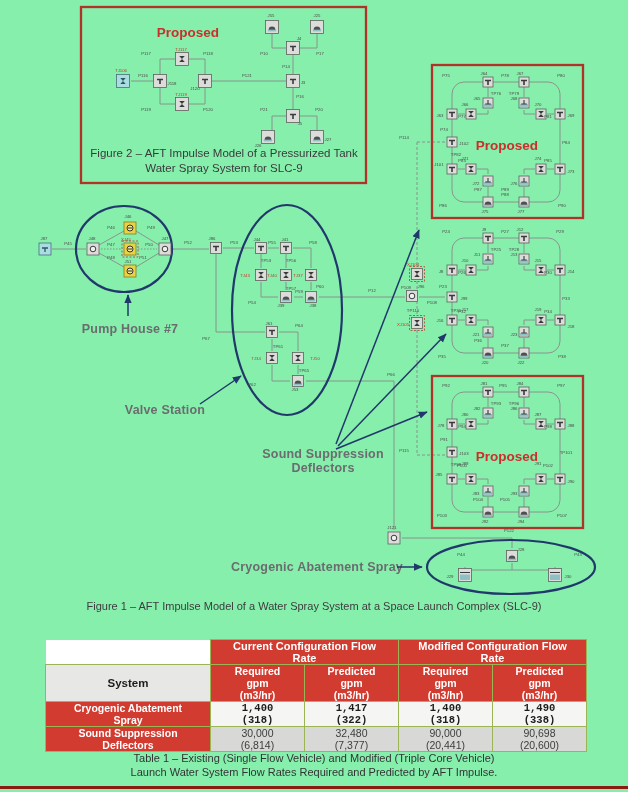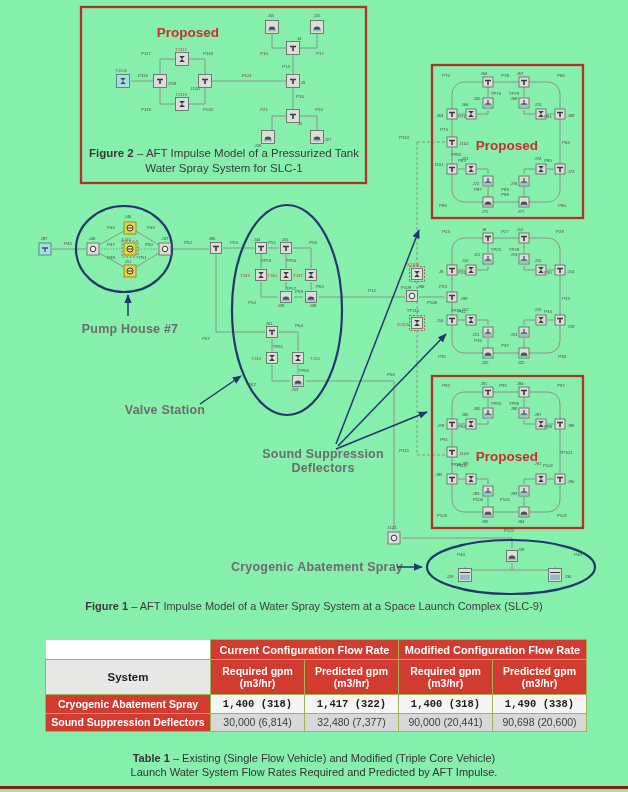--- a/index.html
+++ b/index.html
@@ -1,25 +1,25 @@
 <!DOCTYPE html>
 <html><head>
 <meta charset="utf-8">
 <style>
   html,body{margin:0;padding:0;background:#fff;}
   #page{position:relative;width:628px;height:792px;background:#86efac;overflow:hidden;
         font-family:"Liberation Sans",sans-serif;}
   #diagram-svg{position:absolute;left:0;top:0;}
   .caption{position:absolute;text-align:center;color:#3c3c3e;font-size:11px;line-height:1.3;}
-  .caption b{font-weight:bold;}
+  .caption b{font-weight:normal;}
   #fig2-caption{left:86px;top:146px;width:276px;font-size:11.5px;color:#3a3a3c;}
   #fig1-caption{left:0;top:599px;width:628px;}
   #table-caption{left:0;top:751px;width:628px;color:#333335;}
   #flow-table{position:absolute;left:45px;top:639px;border-collapse:collapse;table-layout:fixed;}
-  #flow-table td,#flow-table th{border:1.6px solid #9bb456;padding:0 2px;text-align:center;vertical-align:middle;
+  #flow-table td,#flow-table th{border:1.6px solid #9bb456;padding:0 14px;text-align:center;vertical-align:middle;
         font-size:10.5px;}
   #flow-table .corner{border:none;background:#fff;}
   #flow-table .ghead{background:#d23b2f;color:#fff;font-weight:bold;font-size:11px;height:19px;}
   #flow-table .shead{background:#d23b2f;color:#fff;font-weight:bold;height:34px;line-height:1.15;}
   #flow-table .syshead{background:#e7e7e5;color:#1c1c1c;font-weight:bold;font-size:11.5px;}
   #flow-table .sys{background:#d23b2f;color:#fff;font-weight:bold;height:17.5px;}
   #flow-table .val{background:#f5f5f3;color:#1c1c1c;}
   #flow-table tr.shade .val{background:#d8d8d6;color:#3d3d3d;}
   #flow-table tr.bold .val{font-weight:bold;font-family:Liberation Mono, monospace;}
   #bottom-rule{position:absolute;left:0;top:786px;width:628px;height:3px;background:#8b1a12;}
@@ -671,21 +671,21 @@
       <text x="323" y="472" font-size="12.5" font-weight="600" text-anchor="middle" fill="#6b6c6f" font-family="&quot;Liberation Sans&quot;,sans-serif" letter-spacing="0.2">Deflectors</text>
       <text x="317" y="571" font-size="12.5" font-weight="600" text-anchor="middle" fill="#6b6c6f" font-family="&quot;Liberation Sans&quot;,sans-serif" letter-spacing="0.2">Cryogenic Abatement Spray</text>
       <line x1="128" y1="316" x2="128" y2="295" stroke="#21386b" stroke-width="1.5" marker-end="url(#ah)"></line>
       <line x1="200" y1="404" x2="241" y2="376" stroke="#21386b" stroke-width="1.5" marker-end="url(#ah)"></line>
       <line x1="336" y1="444" x2="419" y2="230" stroke="#21386b" stroke-width="1.5" marker-end="url(#ah)"></line>
       <line x1="338" y1="446" x2="446" y2="334" stroke="#21386b" stroke-width="1.5" marker-end="url(#ah)"></line>
       <line x1="336" y1="449" x2="427" y2="412" stroke="#21386b" stroke-width="1.5" marker-end="url(#ah)"></line>
       <line x1="397" y1="567" x2="422" y2="567" stroke="#21386b" stroke-width="1.5" marker-end="url(#ah)"></line>
     </svg>
 
-  <div id="fig2-caption" class="caption"><b>Figure 2 </b><span>– AFT Impulse Model of a Pressurized Tank Water Spray System for SLC-1</span></div>
+  <div id="fig2-caption" class="caption"><b>Figure 2 </b><span>– AFT Impulse Model of a Pressurized Tank Water Spray System for SLC-9</span></div>
 
   <div id="fig1-caption" class="caption"><b>Figure 1 </b><span>– AFT Impulse Model of a Water Spray System at a Space Launch Complex (SLC-9)</span></div>
 
   <table id="flow-table">
     <colgroup>
         <col style="width:165px">
         <col style="width:94px">
         <col style="width:94px">
         <col style="width:94px">
         <col style="width:94px">

